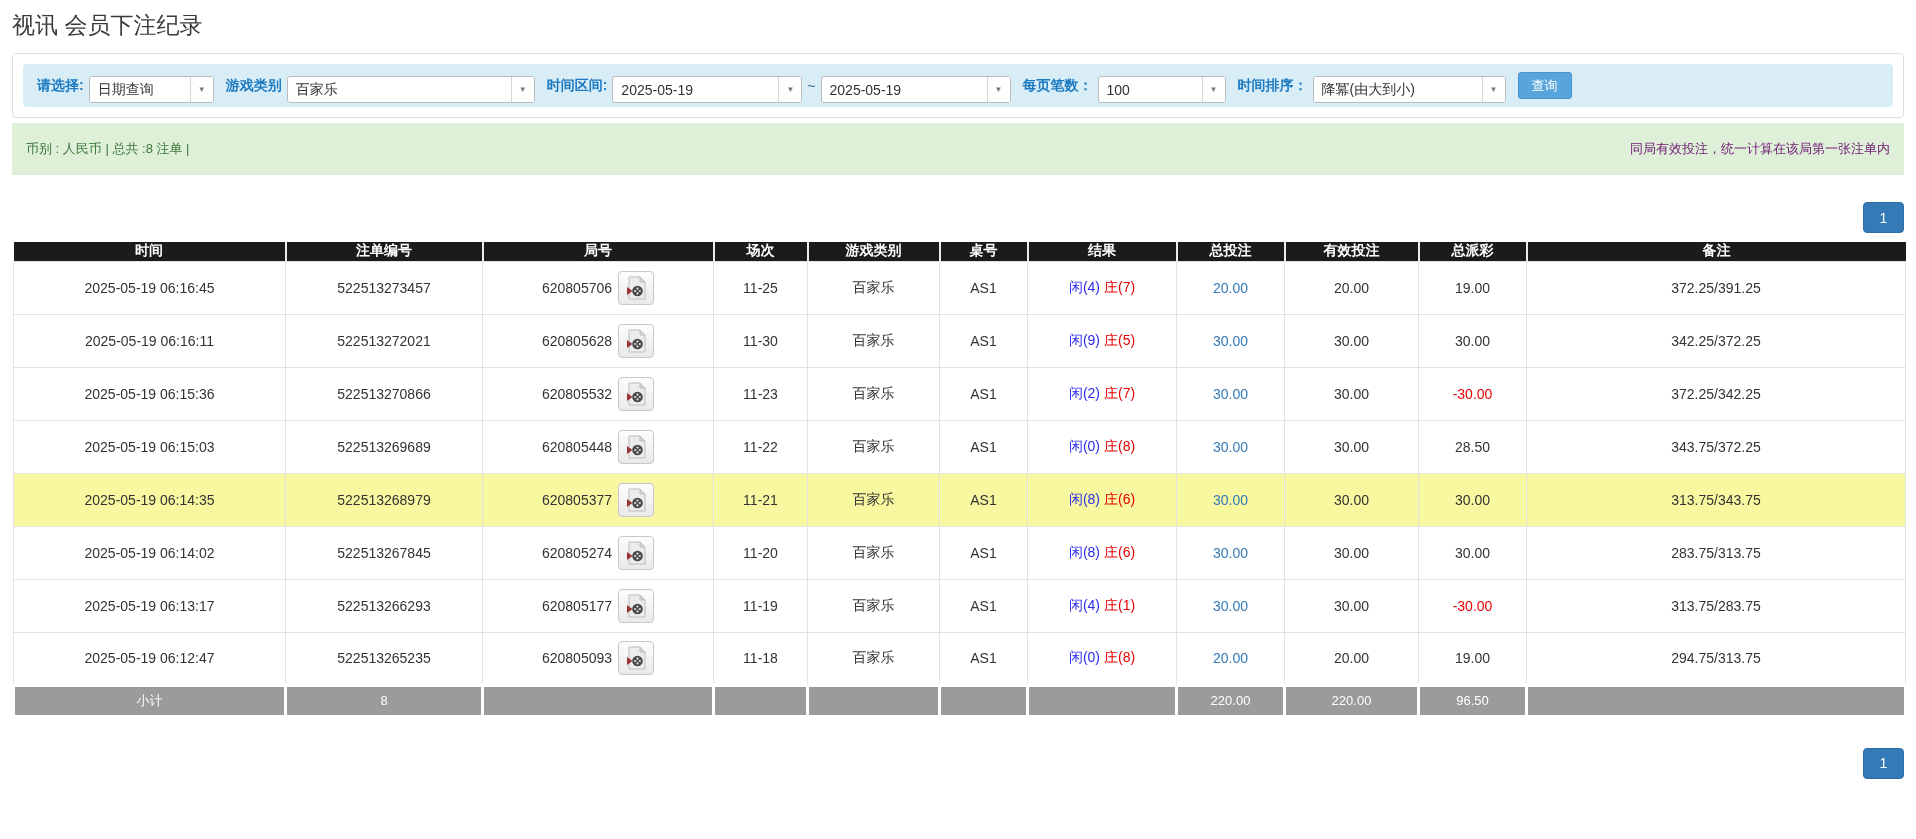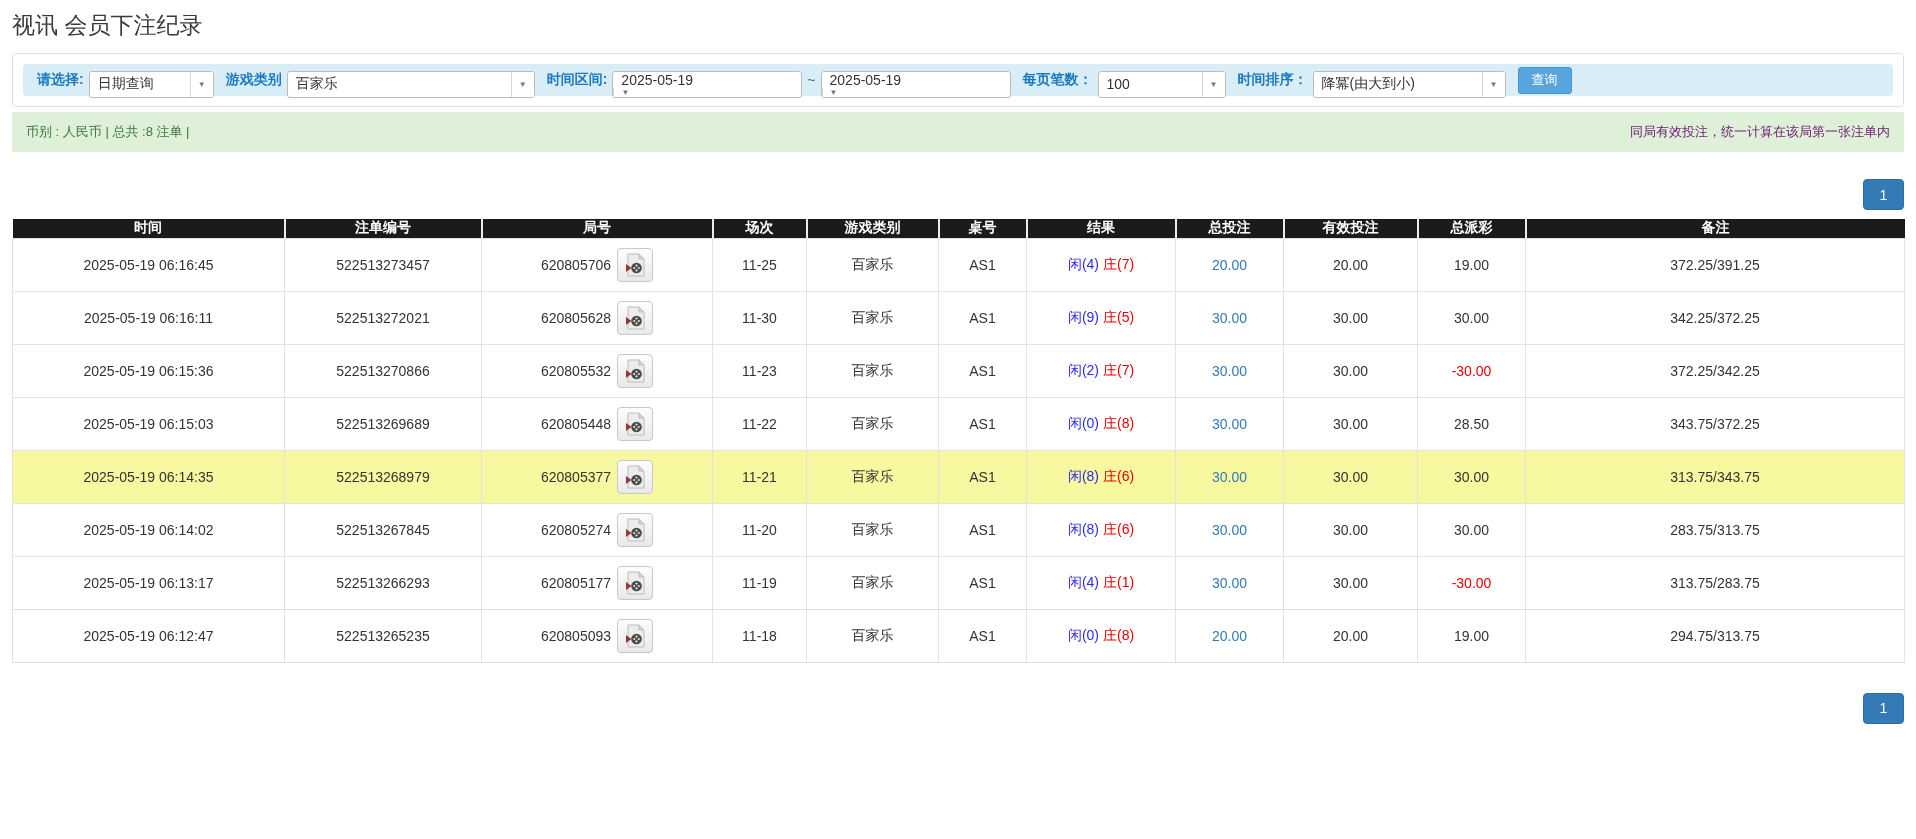--- a/index.html
+++ b/index.html
@@ -12,49 +12,49 @@
   html,body{margin:0;padding:0;}
   body{
     width:1916px;height:839px;overflow:hidden;background:#fff;
     font-family:"Liberation Sans","DejaVu Sans",sans-serif;color:#333;
   }
   .page-title{font-size:23px;font-weight:normal;color:#3a3a3a;margin:10px 0 12px 12px;}
 
   
   .filter-panel{margin:0 12px;border:1px solid #ddd;border-radius:4px;padding:10px;background:#fff;}
   .filter-bar{
-    background:var(--filter-bar-bg);border-radius:4px;height:32px;
+    background:var(--filter-bar-bg);border-radius:4px;height:43px;
     display:flex;align-items:center;padding:0 8px;white-space:nowrap;
   }
   .f-label{font-size:14px;font-weight:bold;color:var(--label-blue);margin:0 5px 0 12px;}
   .f-label:first-child{margin-left:6px;}
   .combo{
     display:inline-flex;align-items:stretch;height:27px;background:#fff;
     border:1px solid #bcbcbc;border-radius:3px;overflow:hidden;margin-top:8px;
   }
   .combo-text{
     flex:1;display:flex;align-items:center;padding:0 8px;font-size:14px;color:#333;
     overflow:hidden;
   }
   .combo-arrow{
     width:23px;display:flex;align-items:center;justify-content:center;
     border-left:1px solid #d6d6d6;background:#fff;color:#7a7a7a;font-size:8px;
   }
-  .w-select{width:125px;} .w-game{width:248px;} .w-date{width:190px;flex-direction:column;}
+  .w-select{width:125px;} .w-game{width:248px;} .w-date{width:190px;}
   .w-pp{width:128px;} .w-sort{width:193px;}
   .tilde{color:#31708f;font-size:14px;margin:0 5px;}
   .btn-search{
     height:27px;margin-left:12px;padding:0 13px;border:1px solid #4795cf;border-radius:3px;
     background:var(--button-blue);color:#fff;font-size:13px;cursor:pointer;
     font-family:inherit;
   }
 
   
   .summary-bar{
-    margin:5px 12px 0;background:var(--summary-bg);height:40px;
+    margin:5px 12px 0;background:var(--summary-bg);height:52px;
     display:flex;align-items:center;justify-content:space-between;padding:0 14px;
   }
   .summary-left{font-size:13px;color:#3c763d;}
   .summary-right{font-size:13px;color:#701a75;}
 
   
   .pager{display:flex;justify-content:flex-end;margin:27px 12px 9px;}
   .pager-bottom{margin-top:30px;}
   .page-btn{
     min-width:41px;height:31px;background:var(--pager-blue);border:1px solid #2e6da4;
@@ -385,18 +385,31 @@
         <td>百家乐</td>
         <td>AS1</td>
         <td><span class="res-player">闲(0)</span><span class="res-banker">庄(8)</span></td>
         <td><a class="bet-link">20.00</a></td>
         <td>20.00</td>
         <td>19.00</td>
         <td>294.75/313.75</td>
       </tr>
     </tbody>
   <tfoot>
+      <tr>
+        <td>小计</td>
+        <td>8</td>
+        <td></td>
+        <td></td>
+        <td></td>
+        <td></td>
+        <td></td>
+        <td>220.00</td>
+        <td>220.00</td>
+        <td>96.50</td>
+        <td></td>
+      </tr>
     </tfoot>
 </table>
 
 <div class="pager pager-bottom">
   <span class="page-btn">1</span>
 </div>
 
 </body></html>

